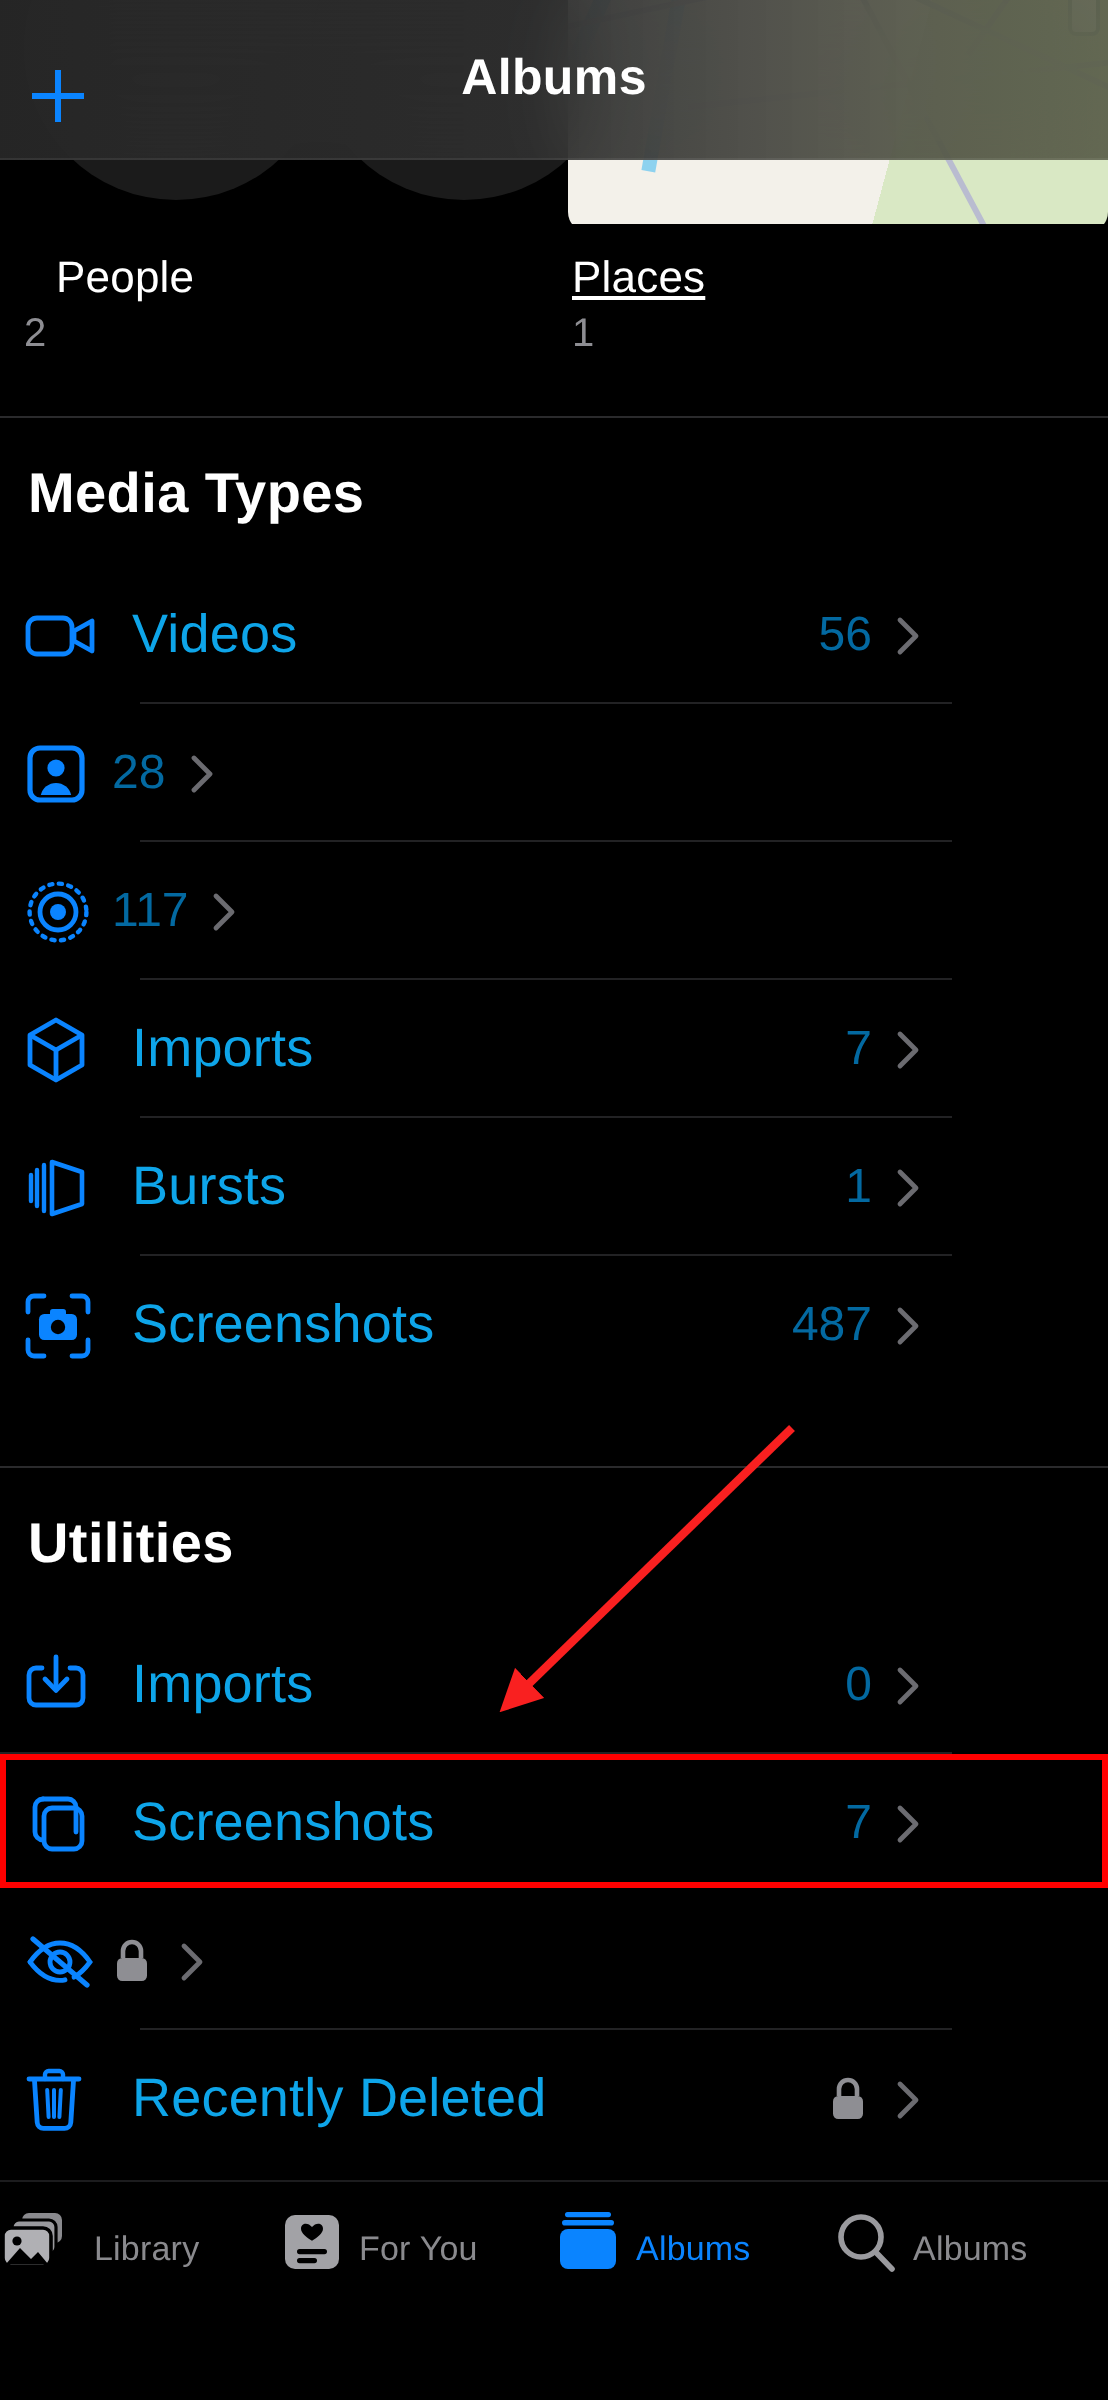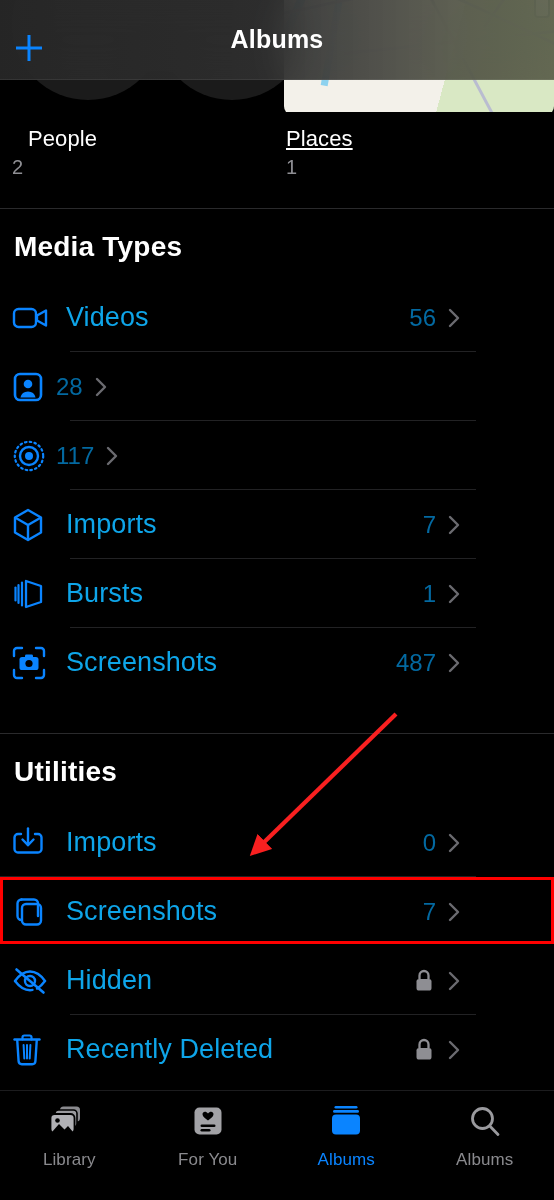--- a/index.html
+++ b/index.html
@@ -102,21 +102,21 @@
     width:100%; text-align:center; color:#fff;
     font-size:25px; font-weight:bold; letter-spacing:.2px;
   }
 
   
   .tabbar {
     position:absolute; bottom:0; left:0; width:554px; height:110px;
     background:#000; border-top:1px solid #1c1c1e;
     display:flex; align-items:flex-start; padding-top:14px;
   }
-  .tab { flex:1 1 0; display:flex; flex-direction:column; align-items:center; gap:7px; }
+  .tab { flex:1 1 0; display:flex; flex-direction:row; align-items:center; gap:7px; }
   .tab-label { font-size:17px; color:#8a8a8e; letter-spacing:.1px; }
   .tab.active .tab-label { color:#0a84ff; }
 
   
   .anno-box {
     position:absolute; left:0; top:877px;
     width:554px; height:67px;
     border:3px solid #ff0000; pointer-events:none;
   }
   .anno-arrow { position:absolute; left:0; top:0; width:554px; height:1200px; pointer-events:none; }
@@ -313,21 +313,20 @@
       <div class="row">
         <div class="row-icon">
           <svg width="36" height="28" viewBox="0 0 36 28">
             <path d="M3 14 C8 7 13.5 4.5 18 4.5 C23 4.5 28.5 7.5 33 14 C30.5 17.4 27.8 20 25 21.6" fill="none" stroke="#0a84ff" stroke-width="2.4" stroke-linecap="round"></path>
             <path d="M20.5 22.9 C19.7 23.1 18.9 23.2 18 23.2 C13.5 23.2 8 20.7 3 14" fill="none" stroke="#0a84ff" stroke-width="2.4" stroke-linecap="round"></path>
             <circle cx="18" cy="14" r="5" fill="none" stroke="#0a84ff" stroke-width="2.4"></circle>
             <line x1="4.5" y1="2.5" x2="31.5" y2="25.5" stroke="#0a84ff" stroke-width="2.6" stroke-linecap="round"></line>
             <line x1="4.5" y1="2.5" x2="31.5" y2="25.5" stroke="#000" stroke-width="1" stroke-linecap="round" opacity="0"></line>
           </svg>
         </div>
-        <div class="row-label">Hidden</div>
         <div class="row-lock">
           <svg width="20" height="24" viewBox="0 0 20 24">
               <path d="M5.5 10 L5.5 6.5 A4.5 4.5 0 0 1 14.5 6.5 L14.5 10" fill="none" stroke="#8e8e93" stroke-width="2.3"></path>
               <rect x="2.5" y="10" width="15" height="11.5" rx="2.6" fill="#8e8e93"></rect>
             </svg>
         </div>
         <div class="row-chevron">
           <svg width="13" height="22" viewBox="0 0 13 22">
               <polyline points="2,3 10,11 2,19" fill="none" stroke="#6b6b70" stroke-width="2.4" stroke-linecap="round" stroke-linejoin="round"></polyline>
             </svg>

